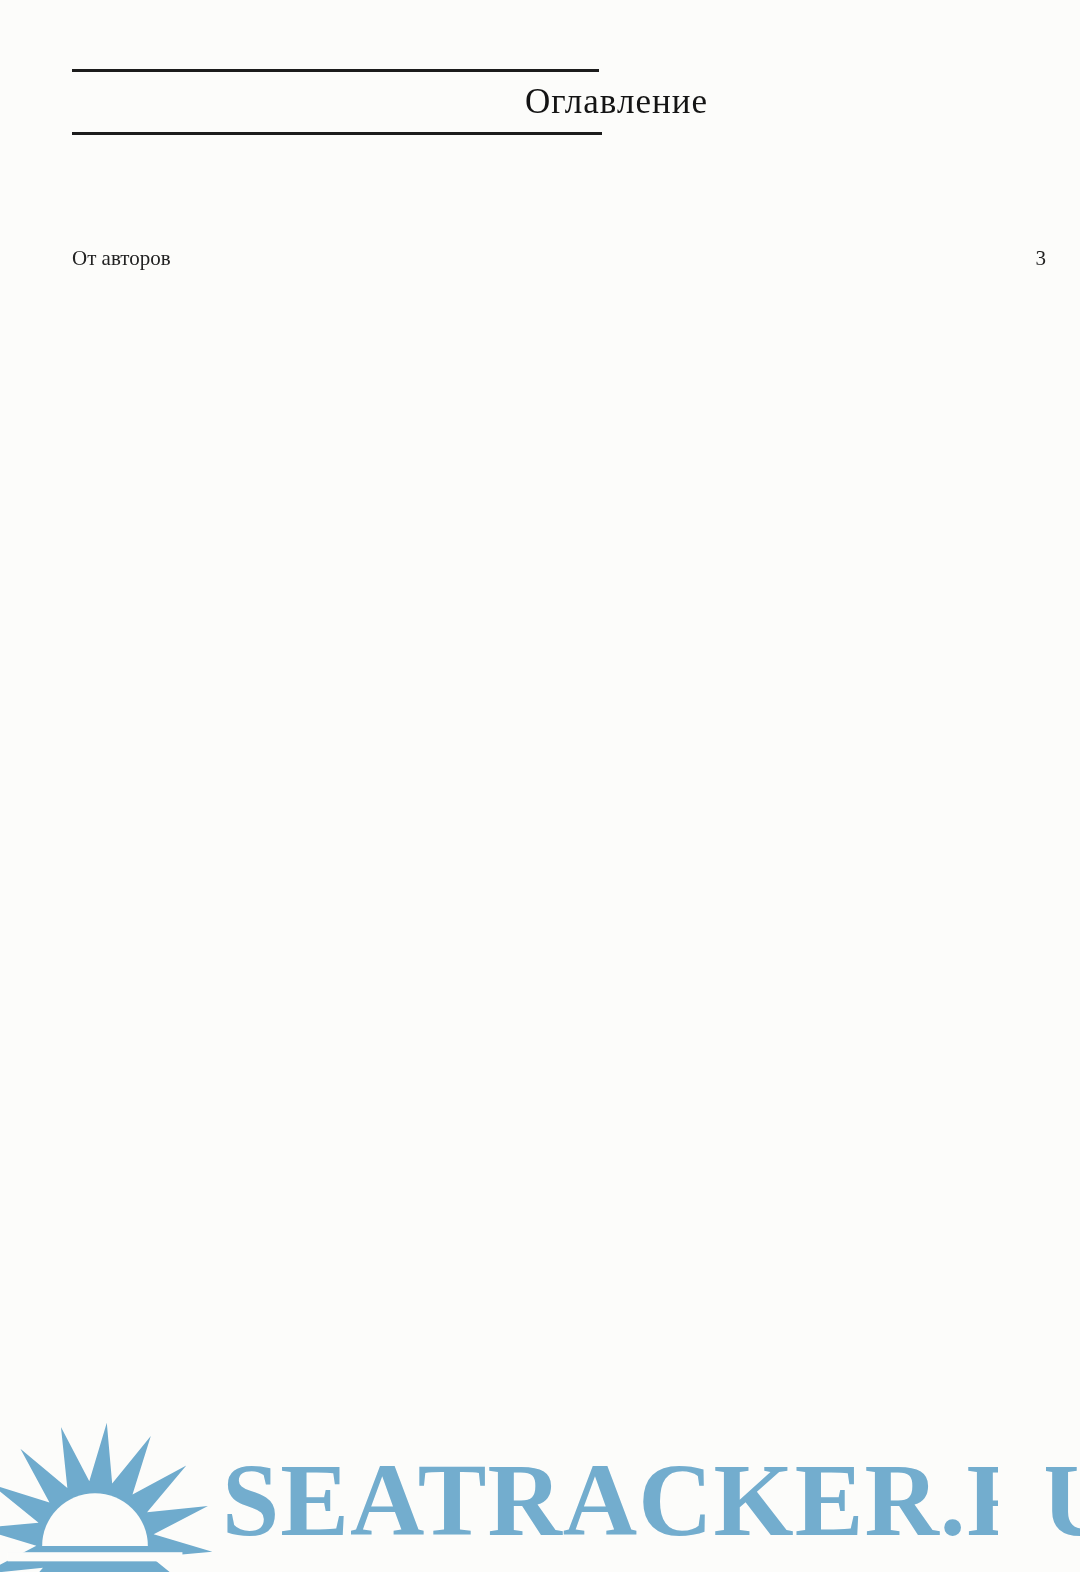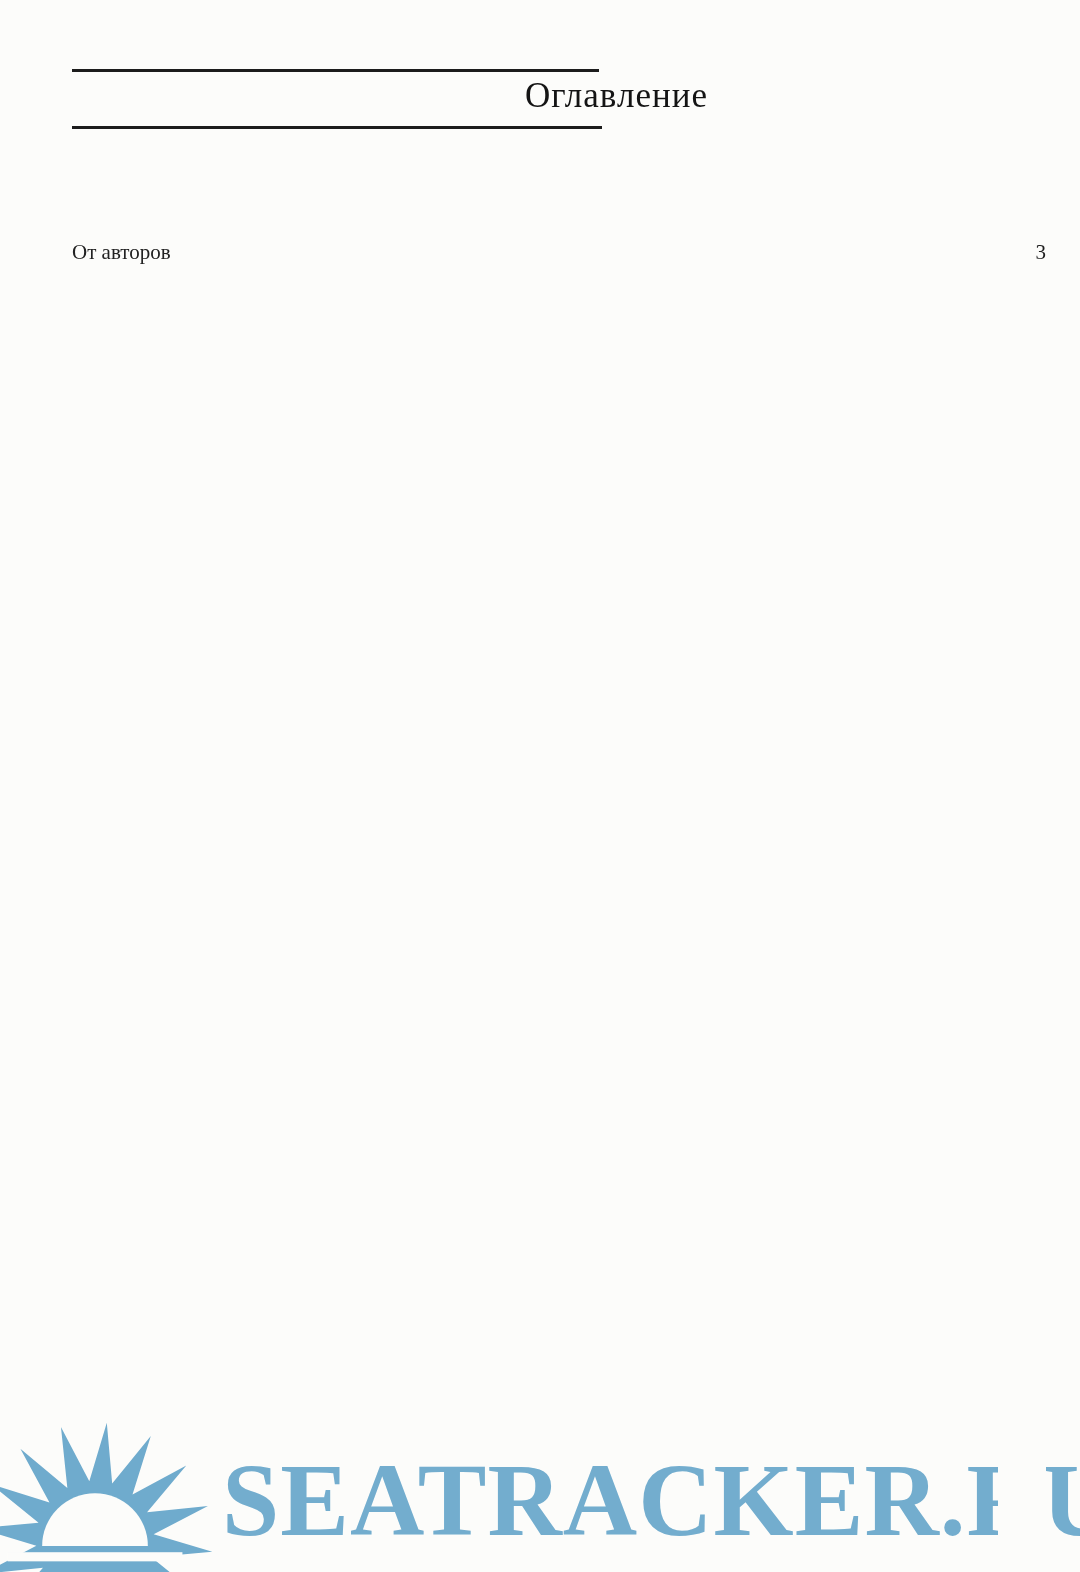--- a/index.html
+++ b/index.html
@@ -12,20 +12,21 @@
     color:#1f1f1f;
     font-family:"Liberation Serif","DejaVu Serif",serif;
   }
   .content{position:relative;z-index:2;padding:0 34px 0 72px;}
 
   .rule{height:3px;background:#1c1c1c;}
   #rule1{margin-top:69px;width:527px;}
   #rule2{margin-top:6px;width:530px;}
 
   .h-title{
+    margin-top:6px;
     padding-left:453px;
     font-size:35px;line-height:48px;
     letter-spacing:1px;color:#141414;
     white-space:nowrap;
   }
 
   .toc{margin-top:110px;font-size:21px;color:#222;}
   .toc-row{display:flex;align-items:baseline;line-height:27.5px;}
   .toc-row .row-text{white-space:pre;}
   .toc-row .dots{

